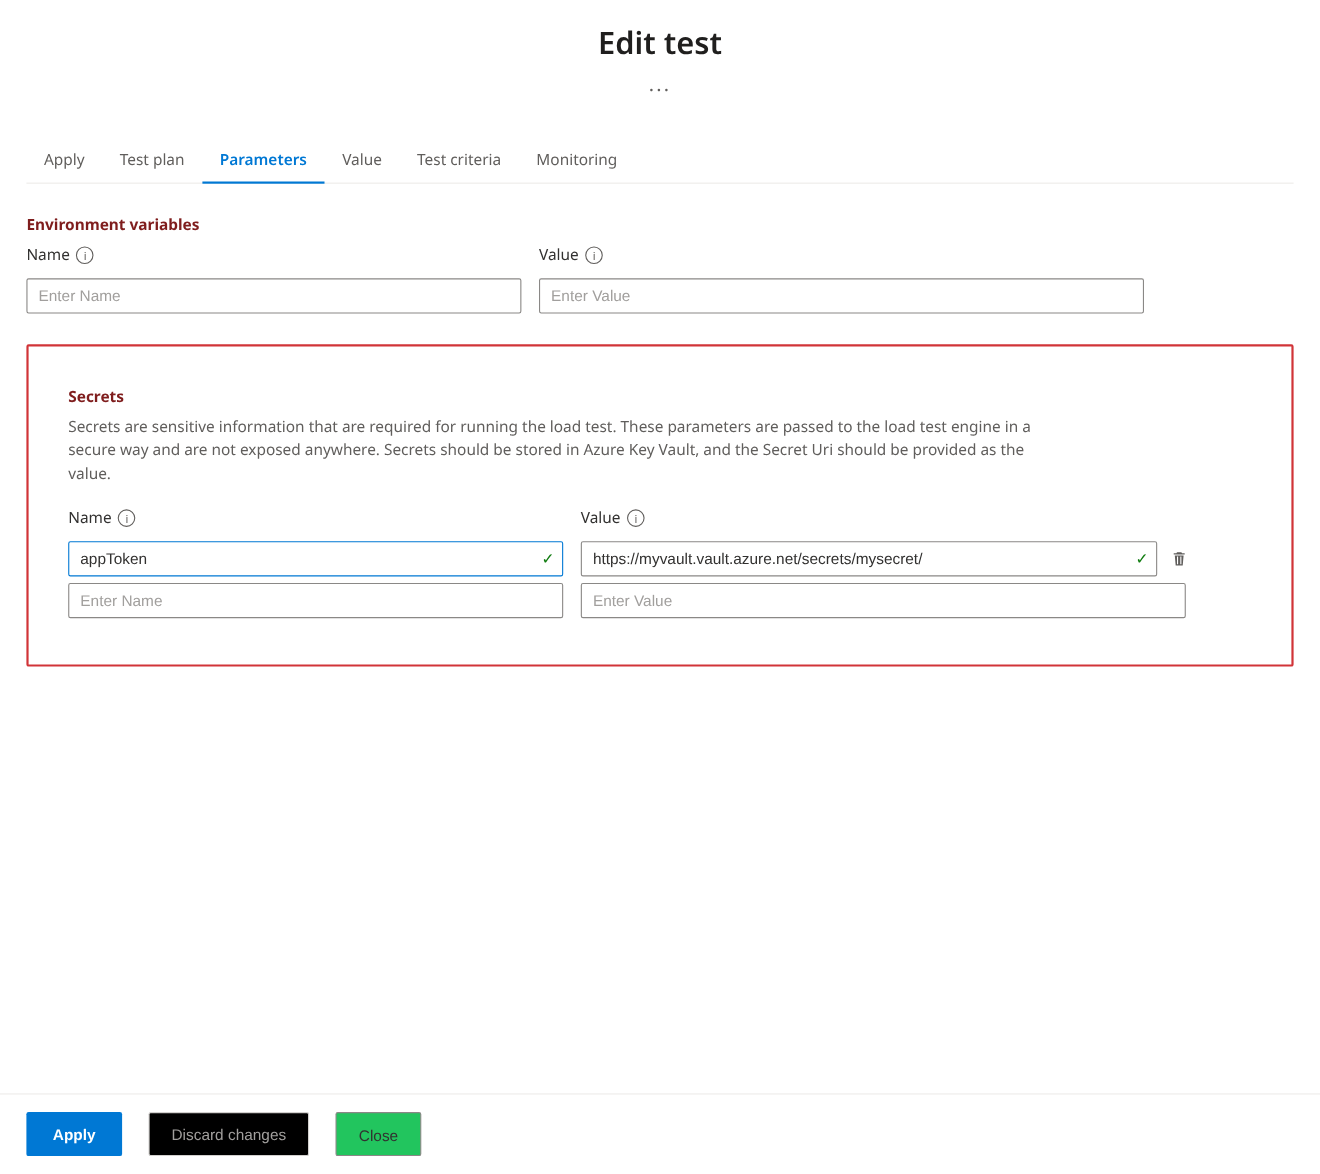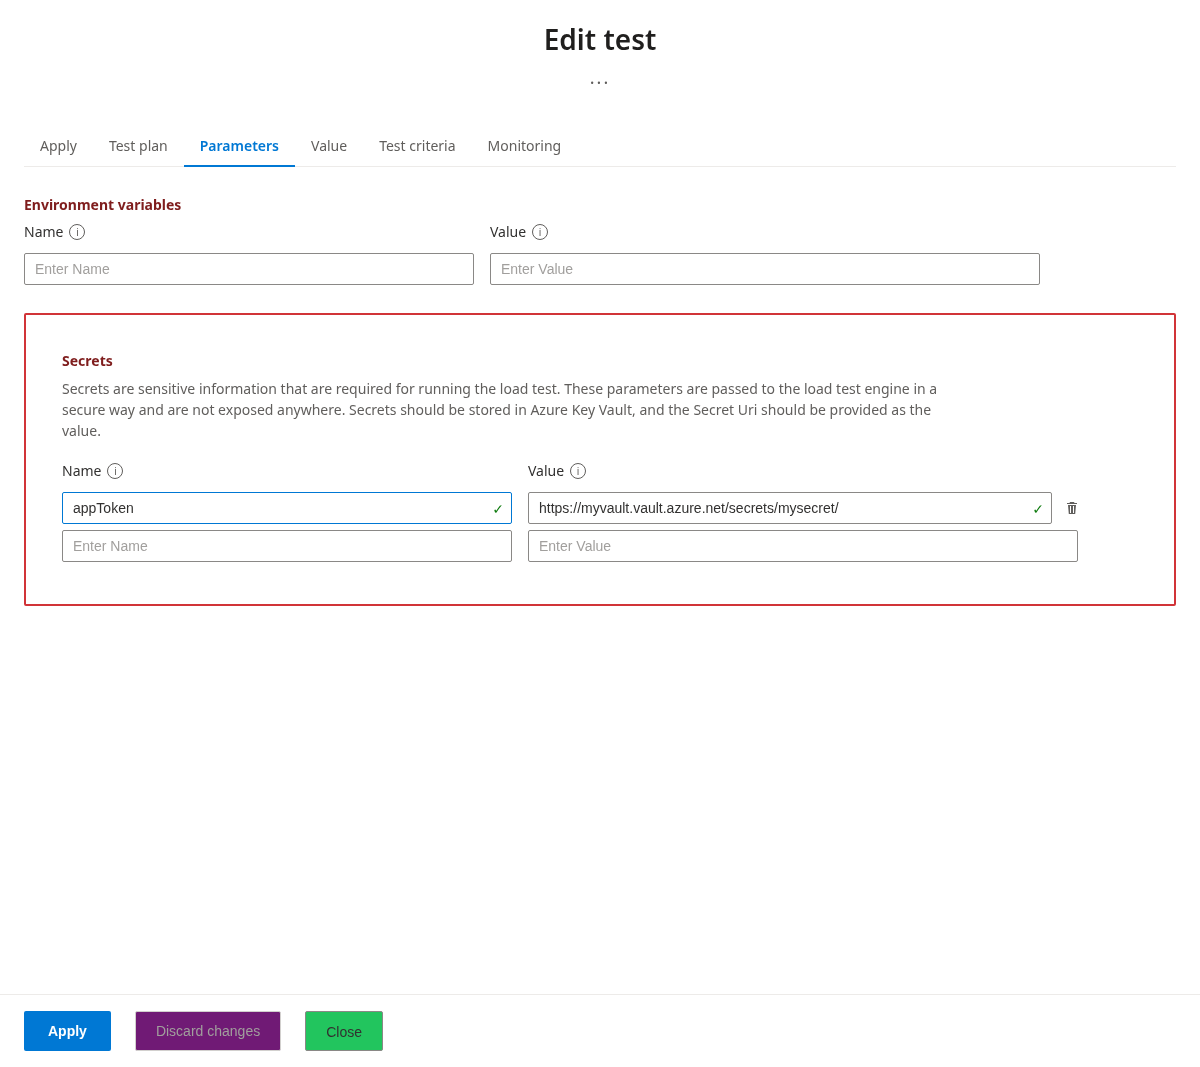--- a/index.html
+++ b/index.html
@@ -209,21 +209,21 @@
       border: none;
       border-radius: 2px;
       font-size: 14px;
       font-weight: 600;
       cursor: pointer;
     }
 
     .btn-secondary {
       height: 40px;
       padding: 0 20px;
-      background: #701a75;
+      background: #000000;
       color: #a19f9d;
       border: 1px solid #d2d0ce;
       border-radius: 2px;
       font-size: 14px;
       cursor: not-allowed;
     }
 
     .btn-default {
       height: 40px;
       padding: 12px 20px;

